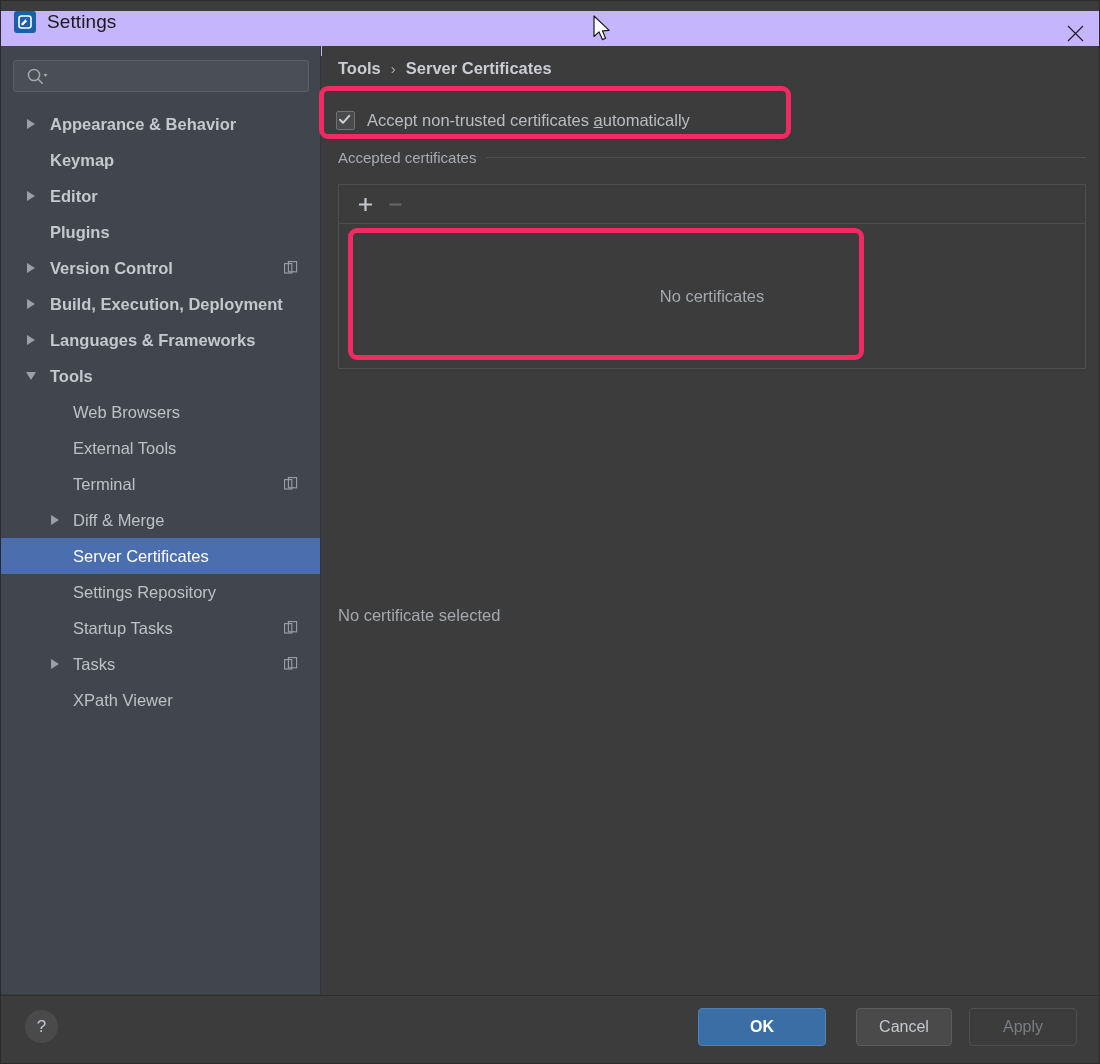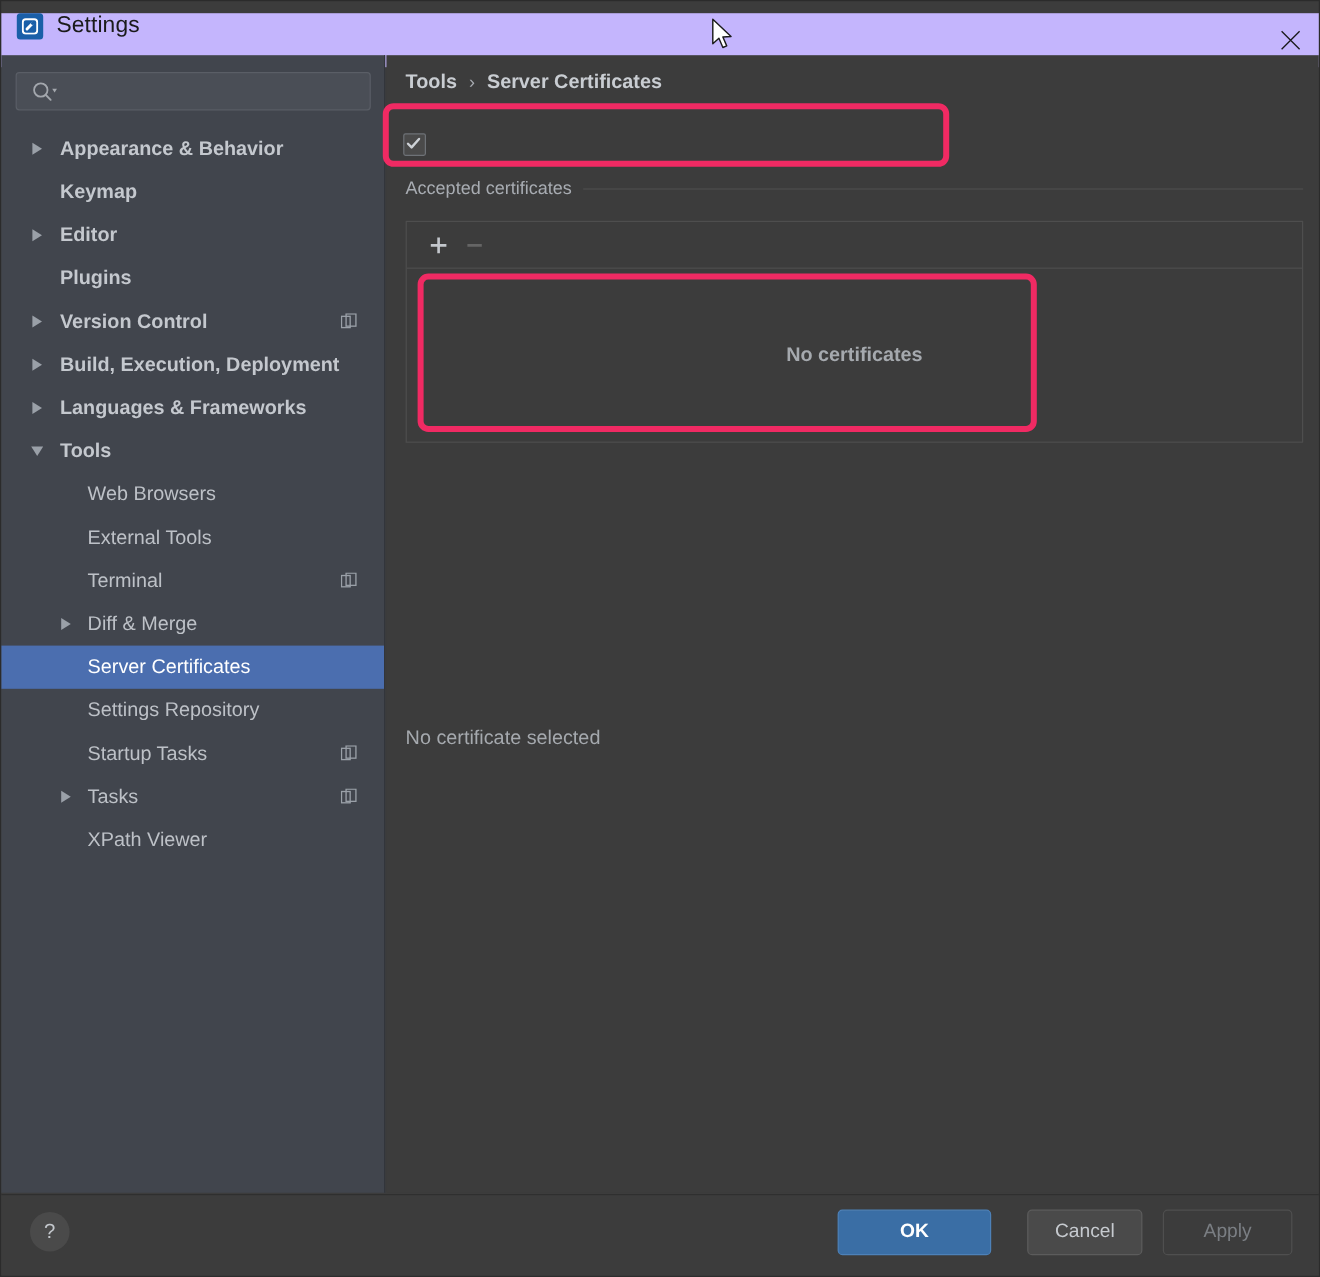--- a/index.html
+++ b/index.html
@@ -284,21 +284,20 @@
   .cert-list {
     position: relative;
     height: 145px;
     display: flex;
     align-items: center;
     justify-content: center;
   }
   .empty-text {
     font-size: 16.5px;
     color: #a5a9ae;
-    font-weight: bold;
   }
 
   .no-selection {
     position: absolute;
     left: 16px;
     top: 560px;
     width: 748px;
     text-align: left;
     font-size: 16.5px;
     color: #a5a9ae;
@@ -518,20 +517,23 @@
       <span>Tools</span>
       <span class="sep">›</span>
       <span>Server Certificates</span>
     </div>
 
     <div class="checkbox-row">
       <span class="checkbox">
         <svg width="13" height="13" viewBox="0 0 13 13" xmlns="http://www.w3.org/2000/svg">
           <path d="M2 6.8 L5 9.8 L11.2 2.8" fill="none" stroke="#cdd1d6" stroke-width="2" stroke-linecap="round" stroke-linejoin="round"></path>
         </svg>
+      </span>
+      <span class="checkbox-label">
+        <span>Accept non-trusted certificates </span><span class="mn">a</span><span>utomatically</span>
       </span>
     </div>
 
     <div class="group-header">
       <span class="group-title">Accepted certificates</span>
       <span class="group-line"></span>
     </div>
 
     <div class="cert-panel">
       <div class="cert-toolbar">

